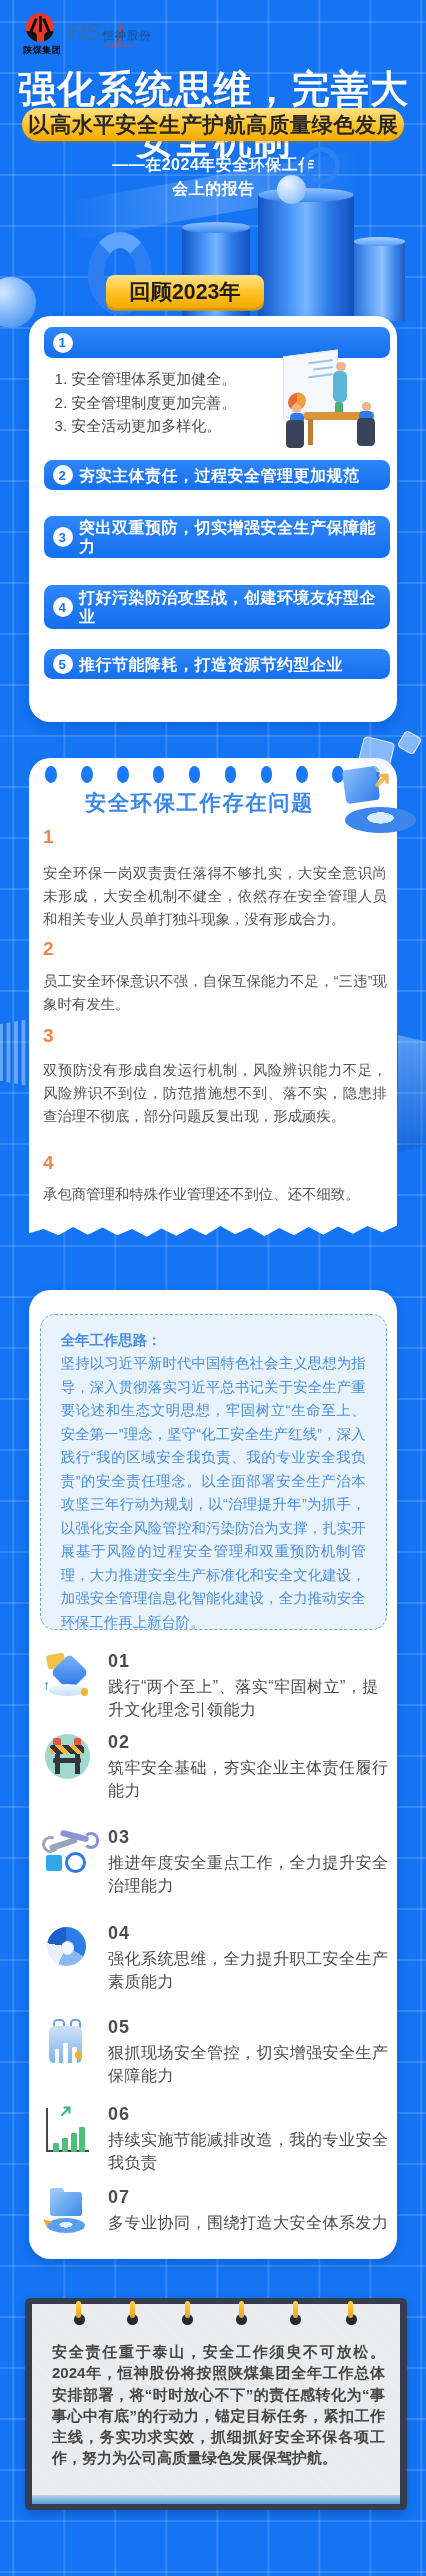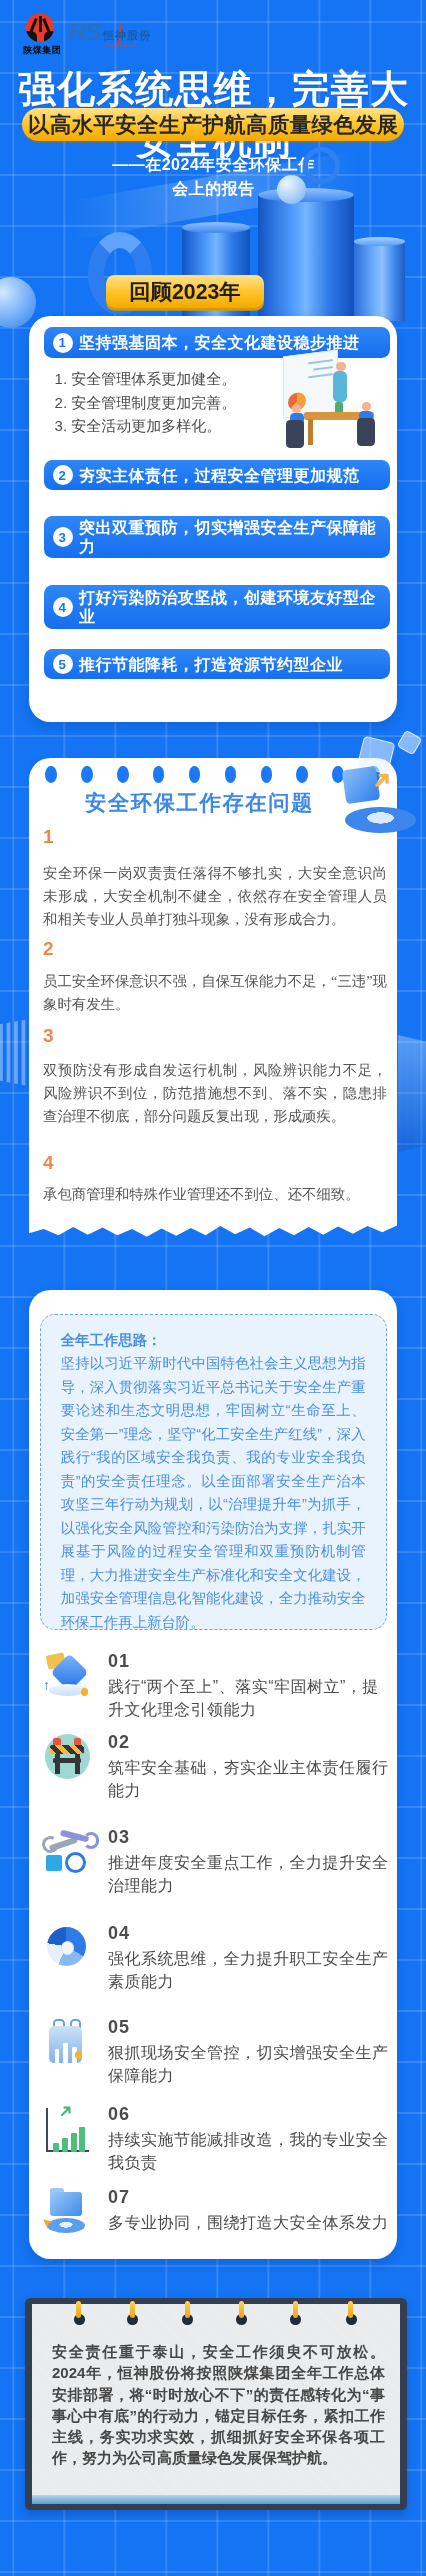--- a/index.html
+++ b/index.html
@@ -72,21 +72,21 @@
   .plant{position:absolute;left:62px;top:49px;width:7.5px;height:9.6px;background:#4caf6e;border-radius:2.1px 2.1px 0 0;}
   .chair{position:absolute;width:18px;height:28px;background:#39445a;border-radius:4.3px;}
   .sitter{position:absolute;width:14px;height:18px;background:#2f7ce8;border-radius:4.3px 4.3px 0 0;}
   .sitter-head{position:absolute;width:8.5px;height:8.5px;border-radius:50%;background:#f2b391;}
 
   
   .dots{position:absolute;left:16px;top:7.5px;width:335px;display:flex;justify-content:space-between;}
   .dot{width:11.7px;height:17px;border-radius:50%;background:#1b78f6;}
   .prob-title{position:absolute;left:0;top:30px;width:341px;text-align:center;font-size:21.3px;font-weight:bold;color:#3c87ea;letter-spacing:1.6px;}
   .prob-num{position:absolute;left:14px;font-size:19px;font-weight:bold;color:#f0864c;}
-  .prob-text{position:absolute;left:14px;width:344px;font-size:14.4px;line-height:23px;color:#555;text-align:justify;font-family:Liberation Serif, serif;}
+  .prob-text{position:absolute;left:14px;width:344px;font-size:14.4px;line-height:23px;color:#555;text-align:justify;}
   .cubes{left:340px;top:733px;width:83px;height:109px;z-index:6;}
   .cube{position:absolute;border-radius:4.3px;}
   .cube-glass{background:rgba(230,243,255,.55);border:1.1px solid rgba(255,255,255,.8);}
   .cube-blue{background:linear-gradient(135deg,#8ec1ff,#2e7de8);}
   .cubes-arrow{position:absolute;left:31px;top:32px;font-size:24.5px;font-weight:bold;color:#f6b73c;transform:rotate(-45deg);text-shadow:0 1.1px 1.1px rgba(120,70,0,.3);}
   .cubes-base{position:absolute;left:5.3px;top:74px;width:71px;height:25.6px;border-radius:50%;
     background:radial-gradient(ellipse at 50% 42%,#d9ecff 0 26%,#3d86ec 27% 100%);}
 
   
   .banner-2024{left:65px;top:1243px;width:297px;height:41px;border-radius:7.5px;z-index:5;
@@ -188,21 +188,20 @@
   </div>
   <div class="ring" style="left:88px;top:232px;width:64px;height:83px;border:16px solid #2d7df0;border-top-color:#5fa5ff;box-sizing:border-box;border-radius:50%;"></div>
   <div class="sphere" style="left:-15px;top:277px;width:51px;height:51px;background:radial-gradient(circle at 35% 30%,#d3e8ff,#66a7f5 62%,#3a7de0);"></div>
   <div class="sphere" style="left:277px;top:175px;width:29px;height:29px;background:radial-gradient(circle at 35% 30%,#ecf6ff,#a5ccf8 60%,#6ba6e8);z-index:2;"></div>
   <div class="abs ring-arrow"></div>
   <div class="abs badge-2023">回顾2023年</div>
 
   <div id="card1" class="card">
     <div class="sec-pill" style="top:11.2px;height:31px;">
       <span class="pill-num">1</span>
-      <span>坚持强基固本，安全文化建设稳步推进</span>
     </div>
     <div class="rev-list">
       <div>1. 安全管理体系更加健全。</div>
       <div>2. 安全管理制度更加完善。</div>
       <div>3. 安全活动更加多样化。</div>
     </div>
     <div class="illus">
       <div class="board">
           <div class="board-line" style="top:7.5px;width:24.5px;"></div>
           <div class="board-line" style="top:15px;width:20px;"></div>

